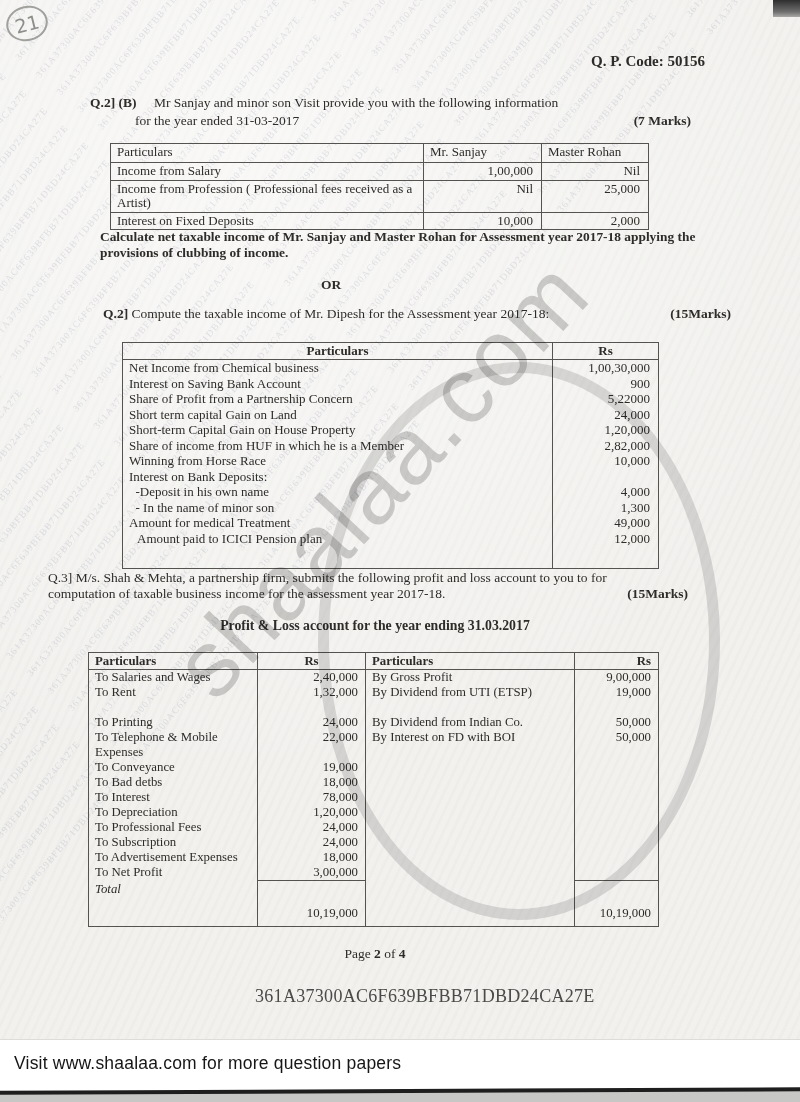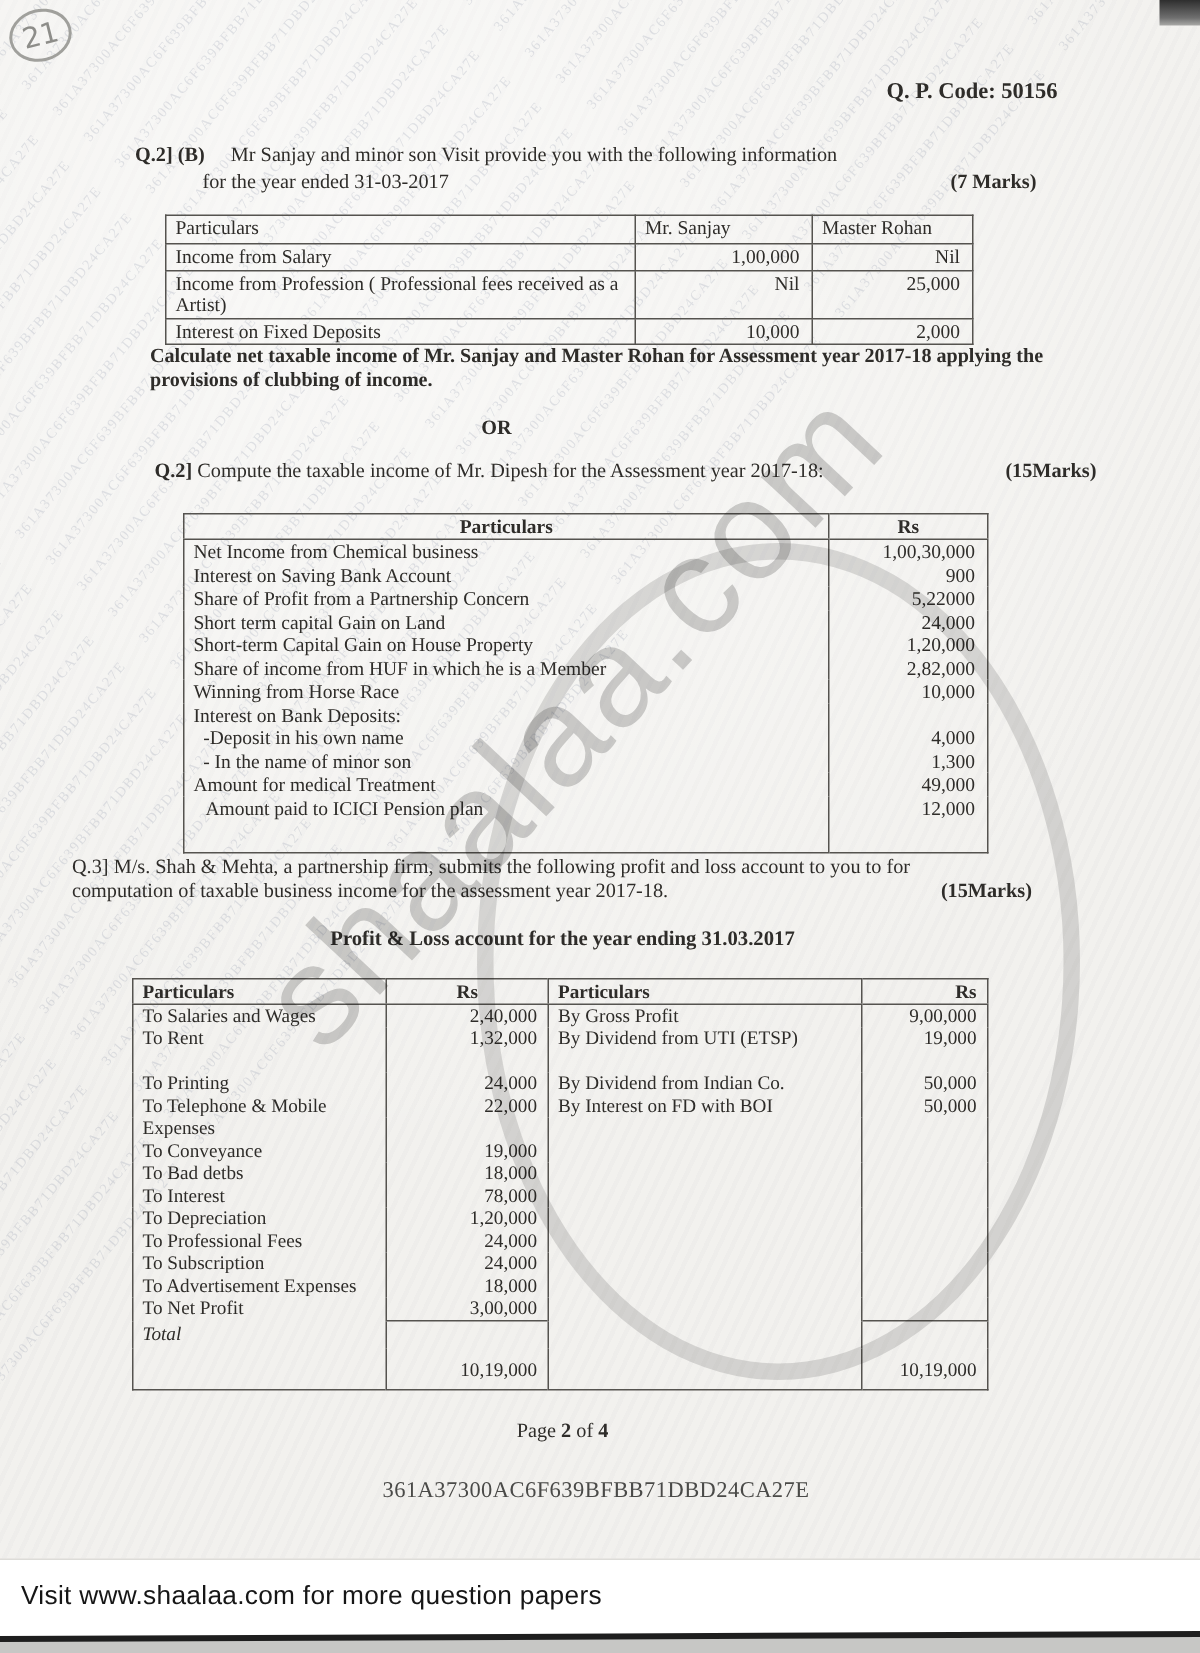--- a/index.html
+++ b/index.html
@@ -64,21 +64,21 @@
   .instruction{left:100px;top:229px;width:600px;font-weight:bold;font-size:13.4px;line-height:15.6px;}
   .or-sep{left:0;top:277px;width:662px;text-align:center;font-weight:bold;font-size:13.5px;}
   .q2-line{left:60px;top:306px;width:628px;display:flex;justify-content:space-between;font-size:13.5px;margin-left:43px;}
   .q2-line .qnum{font-weight:bold;}
   .q3-block{left:48px;top:570px;width:652px;font-size:13.5px;line-height:16px;}
   .q3-block .qnum{font-weight:normal;}
   .q3-l2{display:flex;justify-content:space-between;width:640px;}
   .pl-title{left:0;top:618px;width:750px;text-align:center;font-weight:bold;font-size:13.8px;}
   .page-num{left:0;top:946px;width:750px;text-align:center;font-size:13.5px;}
   .page-num .b{font-weight:bold;}
-  .doc-hash{left:255px;top:986px;font-size:15px;color:#4a4a48;letter-spacing:.3px;}
+  .doc-hash{left:255px;top:986px;font-size:18px;color:#4a4a48;letter-spacing:.3px;}
   
   table{border-collapse:collapse;table-layout:fixed;background:transparent;}
   td,th{overflow:hidden;}
   
   .t1{left:110px;top:143px;width:538px;font-size:13px;}
   .t1 table{width:538px;border:1.4px solid var(--border);}
   .t1 col.c1{width:313px;} .t1 col.c2{width:118px;} .t1 col.c3{width:107px;}
   .t1 th,.t1 td{border:1px solid var(--border);padding:1px 6px;font-weight:normal;text-align:left;vertical-align:top;line-height:14.5px;}
   .t1 th{height:19px;}
   .t1 td:nth-child(2),.t1 td:nth-child(3){text-align:right;padding-right:8px;}

